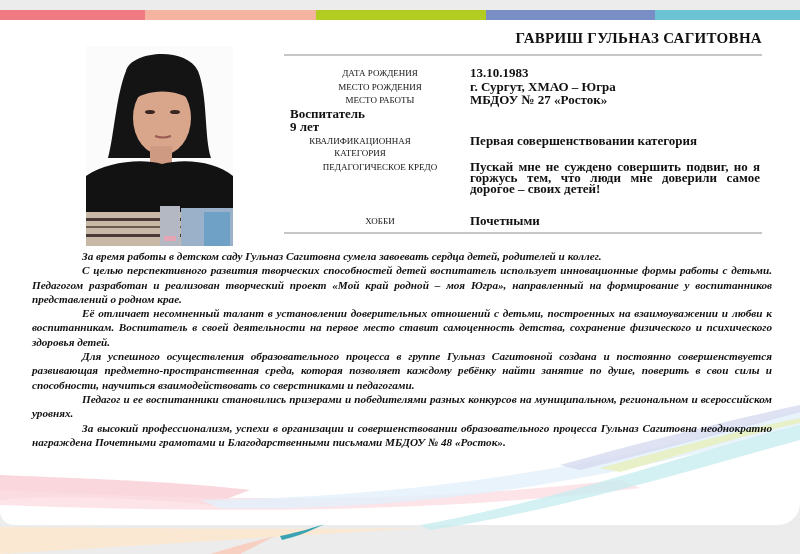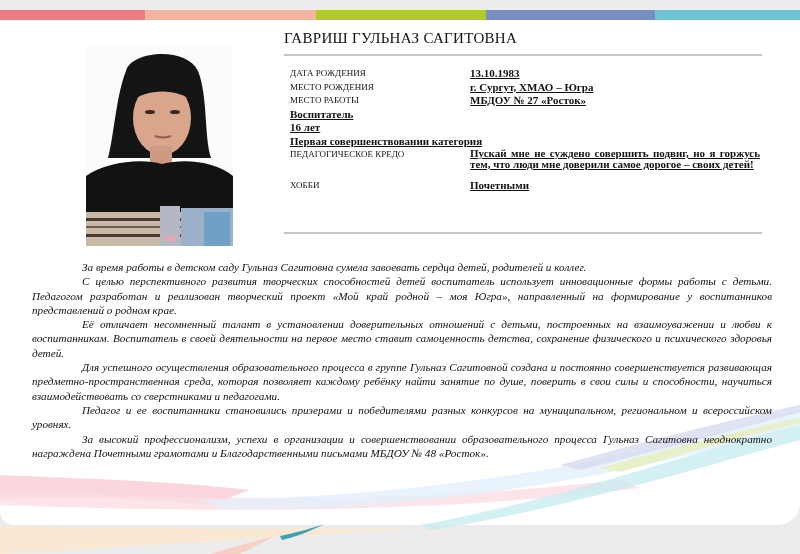--- a/index.html
+++ b/index.html
@@ -9,32 +9,32 @@
     .color-bar { position: absolute; top: 10px; left: 0; width: 800px; height: 10px; display: flex; }
     .color-bar .seg { height: 100%; }
 
     .page { position: absolute; top: 20px; left: 0; width: 800px; height: 505px;
             background: #ffffff; border-bottom-right-radius: 22px; border-bottom-left-radius: 14px; overflow: hidden; }
 
     .deco { position: absolute; left: 0; top: 0; width: 800px; height: 554px; pointer-events: none; }
 
     .photo { position: absolute; left: 86px; top: 46px; width: 147px; height: 200px; overflow: hidden; background: #fff; }
 
-    .title { position: absolute; left: 284px; top: 30px; width: 478px; text-align: left;
-             font-size: 15px; font-weight: normal; letter-spacing: 0.3px; }
+    .title { position: absolute; left: 284px; top: 30px; width: 478px; text-align: right;
+             font-size: 15px; font-weight: bold; letter-spacing: 0.3px; }
     .rule-top { position: absolute; left: 284px; top: 54px; width: 478px; height: 2px; background: #c6c6c6; }
     .rule-bottom { position: absolute; left: 284px; top: 232px; width: 478px; height: 2px; background: #c6c6c6; }
 
     .info { position: absolute; left: 290px; top: 67px; width: 470px; font-size: 9px; line-height: 12.5px; }
     .info .row { display: flex; margin-bottom: 1px; }
-    .info .label { width: 180px; flex-shrink: 0; text-transform: uppercase; }
-    .info .value { flex: 1; font-weight: bold; font-size: 11px; text-align: justify; text-decoration: underline; }
+    .info .label { width: 180px; flex-shrink: 0; text-transform: uppercase; text-align: center; }
+    .info .value { flex: 1; font-weight: bold; font-size: 13px; text-align: justify; }
 
-    .body-text { position: absolute; left: 32px; top: 260px; width: 740px; font-style: italic;
-                 font-size: 11.2px; line-height: 14.3px; text-align: justify; }
+    .body-text { position: absolute; left: 32px; top: 249px; width: 740px; font-style: italic;
+                 font-size: 11.2px; line-height: 14.3px; text-align: justify; font-weight: bold; }
     .body-text p { text-indent: 50px; margin: 0; }
   </style>
 </head>
 <body>
 
 <div class="color-bar">
   <div class="seg" style="width:145px;background:#ef7a82"></div>
   <div class="seg" style="width:171px;background:#f5b4a0"></div>
   <div class="seg" style="width:170px;background:#b3cc22"></div>
   <div class="seg" style="width:169px;background:#7a8ec6"></div>
@@ -90,28 +90,29 @@
     <div class="value">г. Сургут, ХМАО – Югра</div>
   </div>
   <div class="row">
     <div class="label">МЕСТО РАБОТЫ</div>
     <div class="value">МБДОУ № 27 «Росток»</div>
   </div>
   <div class="row">
     <div class="value">Воспитатель</div>
   </div>
   <div class="row">
-    <div class="value">16 лет</div>
+    <div class="value">9 лет</div>
   </div>
   <div class="row">
+    <div class="label" style="width:140px;margin-right:40px">КВАЛИФИКАЦИОННАЯ КАТЕГОРИЯ</div>
     <div class="value">Первая совершенствовании категория</div>
   </div>
   <div class="row">
     <div class="label">ПЕДАГОГИЧЕСКОЕ КРЕДО</div>
-    <div class="value" style="line-height:11px;margin-bottom:8px">Пускай мне не суждено совершить подвиг, но я горжусь тем, что люди мне доверили самое дорогое – своих детей!</div>
+    <div class="value" style="line-height:11px;margin-bottom:20px">Пускай мне не суждено совершить подвиг, но я горжусь тем, что люди мне доверили самое дорогое – своих детей!</div>
   </div>
   <div class="row">
     <div class="label">ХОББИ</div>
     <div class="value">Почетными</div>
   </div>
 </div>
 <div class="rule-bottom"></div>
 
 <div class="body-text">
   <p>За время работы в детском саду Гульназ Сагитовна сумела завоевать сердца детей, родителей и коллег.</p>

